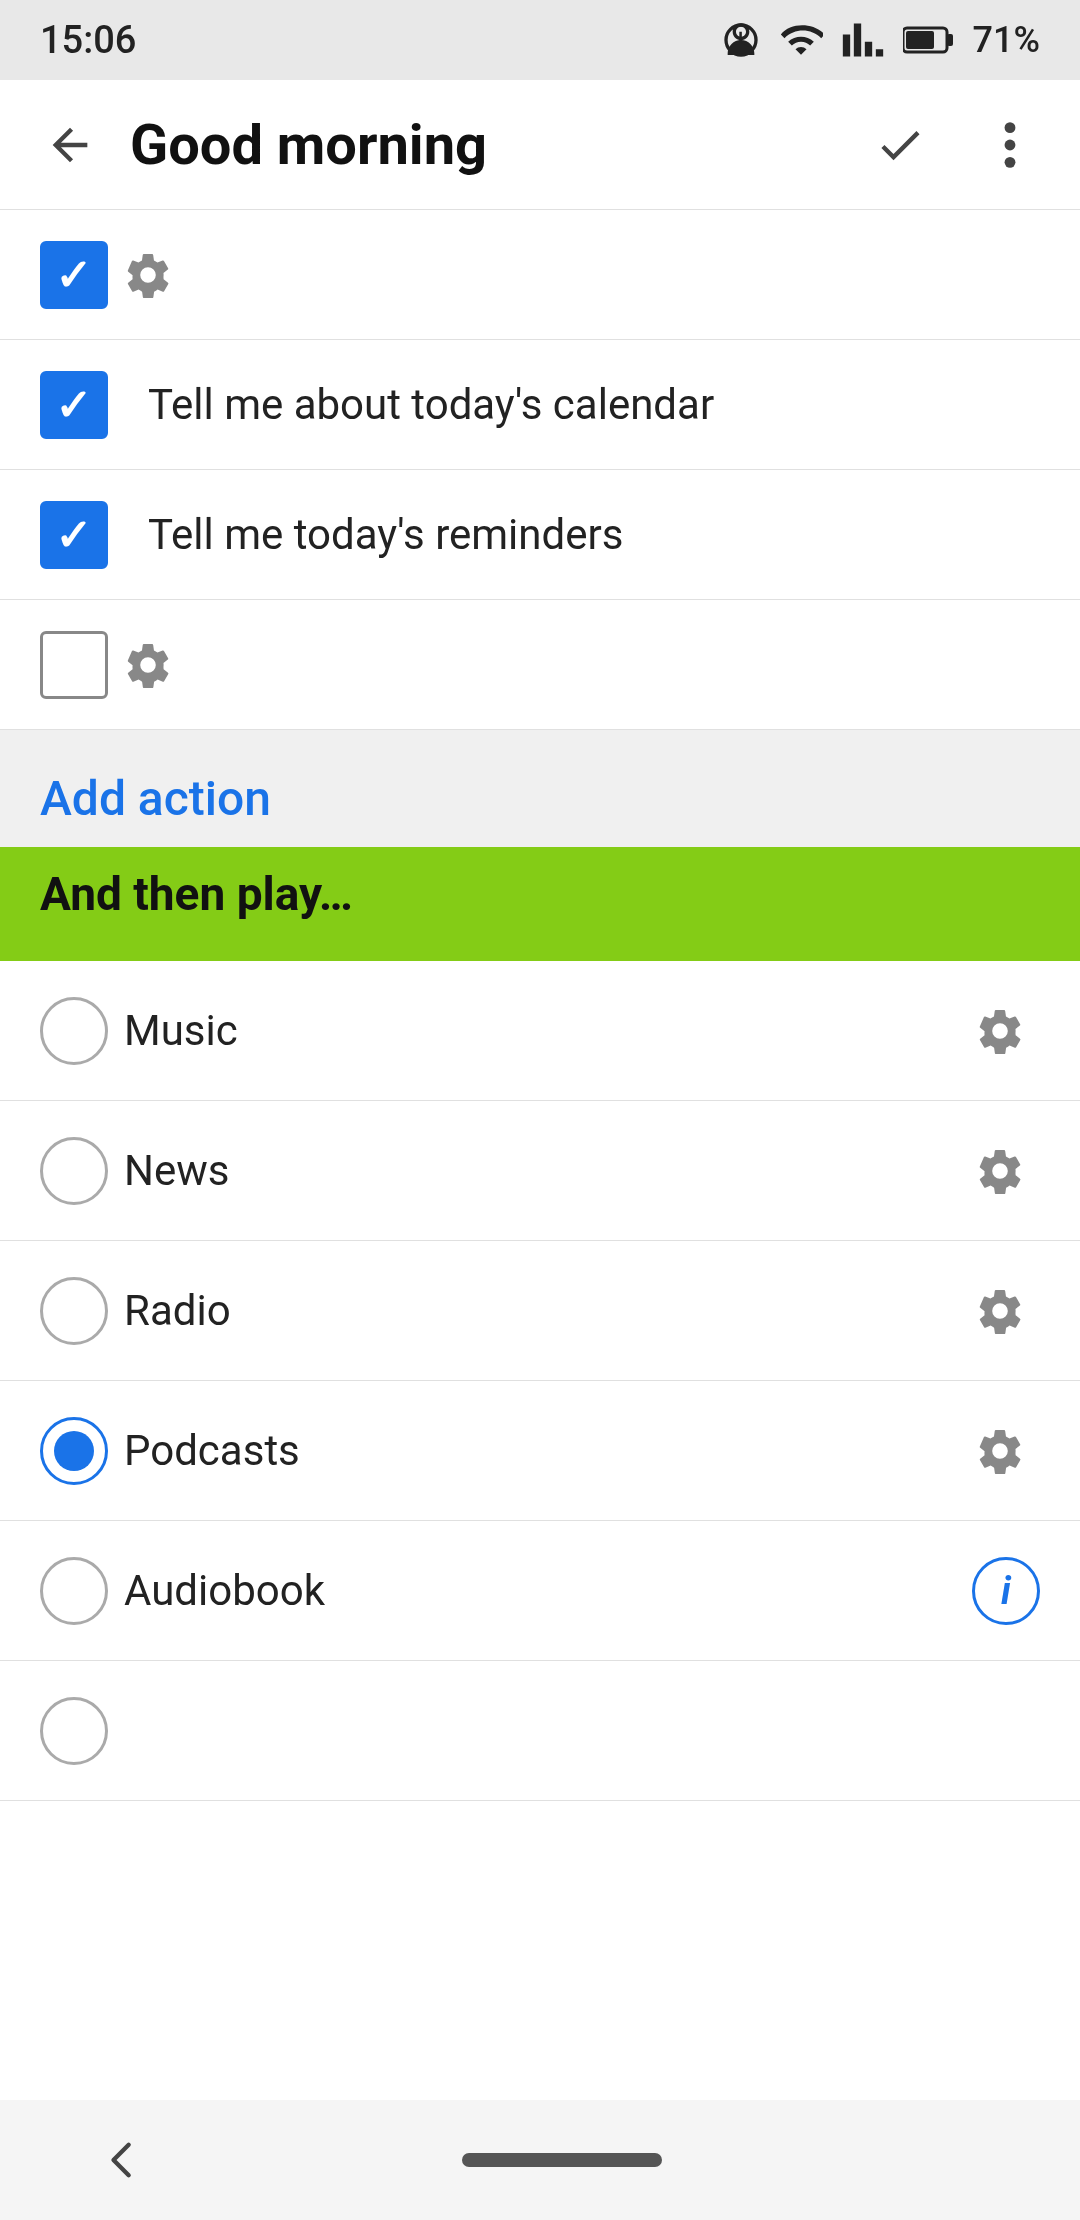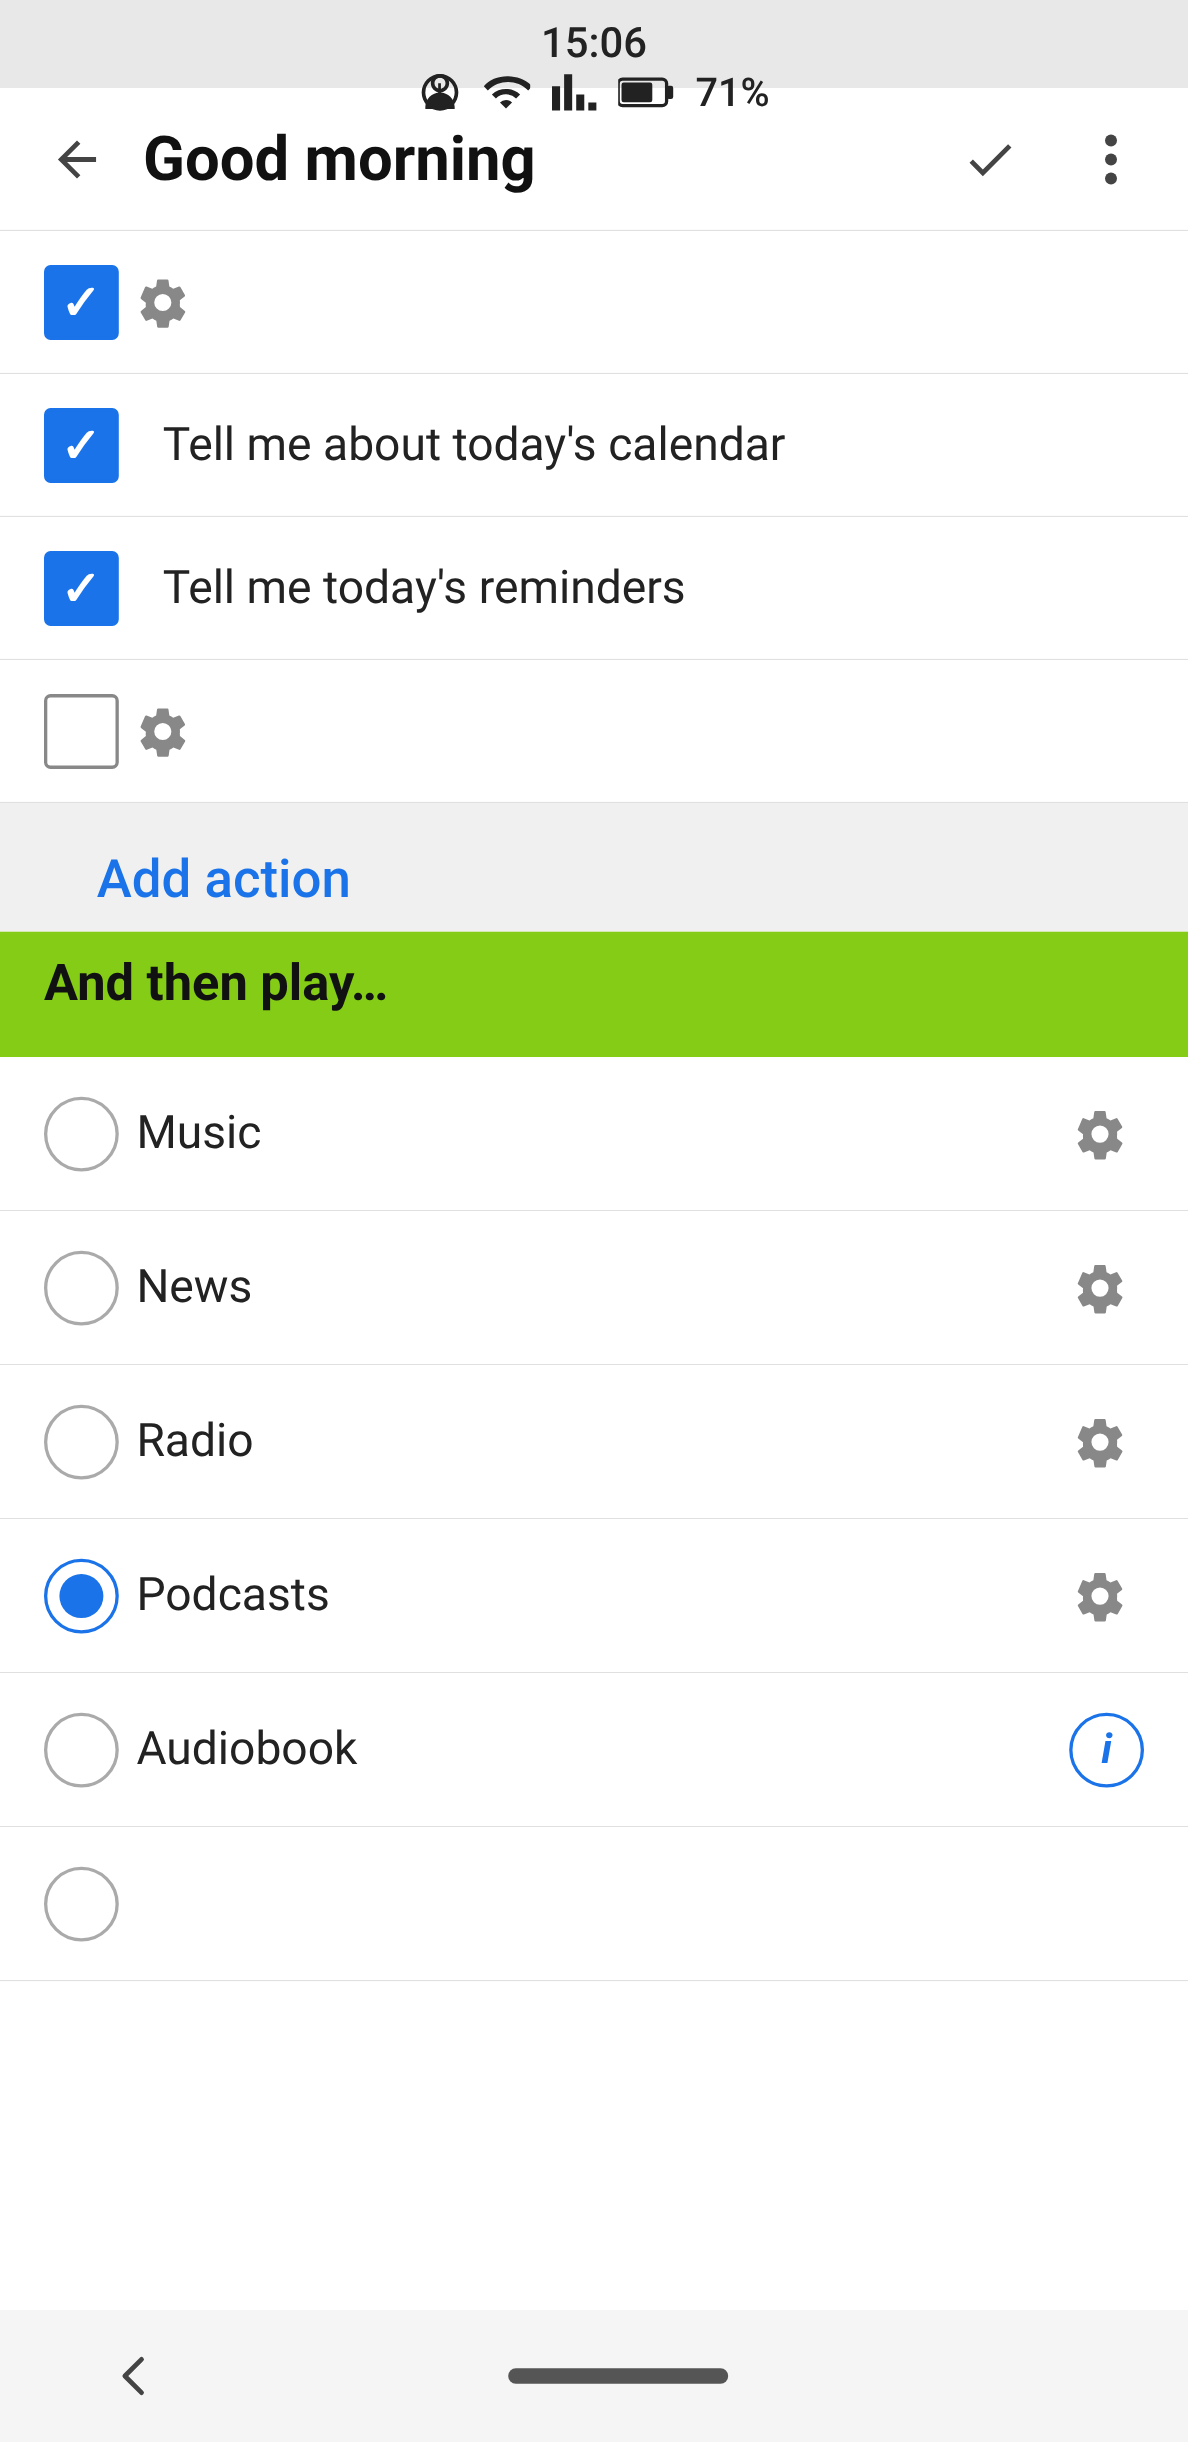--- a/index.html
+++ b/index.html
@@ -15,21 +15,20 @@
     }
 
     
     .status-bar {
       background: #e8e8e8;
       display: flex;
       justify-content: space-between;
       align-items: center;
       padding: 18px 40px;
       height: 80px;
-      flex-direction: column;
     }
     .status-time {
       font-size: 38px;
       font-weight: 500;
       color: #222;
     }
     .status-icons {
       display: flex;
       align-items: center;
       gap: 18px;
@@ -125,21 +124,20 @@
     
     .section-add-action {
       background: #f0f0f0;
       padding: 40px 40px 20px 40px;
     }
     .add-action-btn {
       font-size: 48px;
       color: #1a73e8;
       font-weight: 500;
       cursor: pointer;
-      margin-left: 48px;
     }
 
     
     .section-play-header {
       background: #84cc16;
       padding: 20px 60px 40px 40px;
     }
     .play-header-text {
       font-size: 46px;
       font-weight: 700;

